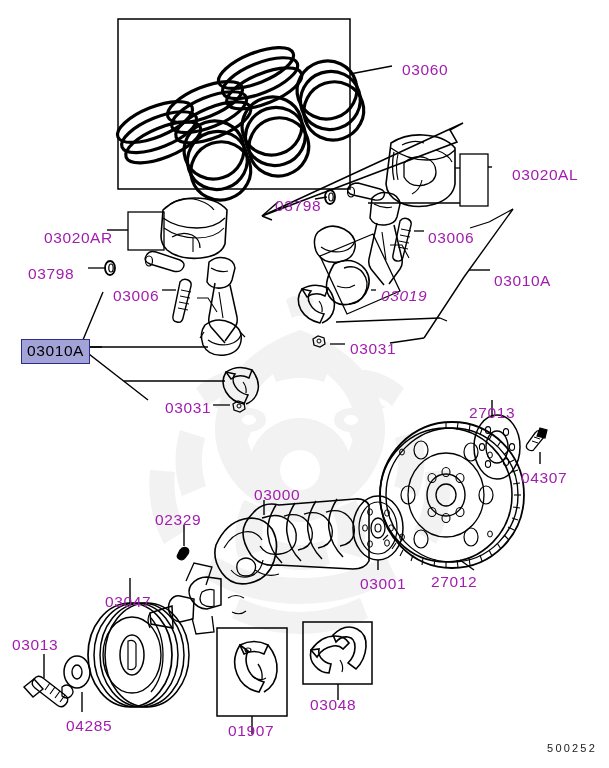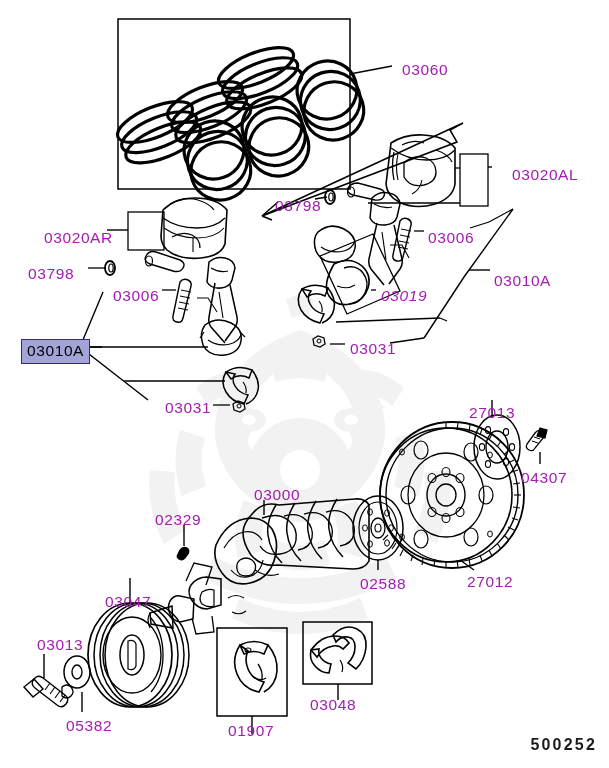--- a/index.html
+++ b/index.html
@@ -41,22 +41,22 @@
     padding: 3px 5px 4px 5px;
     margin-left: -6px;
     margin-top: -5px;
     color: #000000;
   }
   #diagram-number {
     position: absolute;
     right: 12px;
     bottom: 14px;
     font-family: "Liberation Sans", sans-serif;
-    font-size: 16px;
-    font-weight: bold;
+    font-size: 11px;
+    font-weight: normal;
     letter-spacing: 2.2px;
     color: #1a1a1a;
   }
   .wm { fill: #f2f2f2; }
 </style>
 </head>
 <body>
 
 <div id="diagram-root">
 
@@ -432,22 +432,22 @@
       <div class="part-label" style="left: 113px; top: 288px;">03006</div>
       <div class="part-label" style="left: 381px; top: 288px; font-style: italic;">03019</div>
       <div class="part-label" style="left: 350px; top: 341px;">03031</div>
       <div class="part-label selected" style="left: 27px; top: 344px;">03010A</div>
       <div class="part-label" style="left: 469px; top: 405px;">27013</div>
       <div class="part-label" style="left: 165px; top: 400px;">03031</div>
       <div class="part-label" style="left: 521px; top: 470px;">04307</div>
       <div class="part-label" style="left: 244px; top: 487px; margin-left: 10px;">03000</div>
       <div class="part-label" style="left: 155px; top: 512px;">02329</div>
       <div class="part-label" style="left: 105px; top: 594px;">03047</div>
-      <div class="part-label" style="left: 360px; top: 576px;">02588</div>
-      <div class="part-label" style="left: 431px; top: 574px; margin-left: 36px;">27012</div>
-      <div class="part-label" style="left: 37px; top: 637px;">03013</div>
+      <div class="part-label" style="left: 360px; top: 576px;">03001</div>
+      <div class="part-label" style="left: 431px; top: 574px;">27012</div>
+      <div class="part-label" style="left: 12px; top: 637px;">03013</div>
       <div class="part-label" style="left: 310px; top: 697px;">03048</div>
-      <div class="part-label" style="left: 66px; top: 718px;">05382</div>
+      <div class="part-label" style="left: 66px; top: 718px;">04285</div>
       <div class="part-label" style="left: 228px; top: 723px;">01907</div>
     </div>
 
   <div id="diagram-number">500252</div>
 </div>
 
 </body></html>

